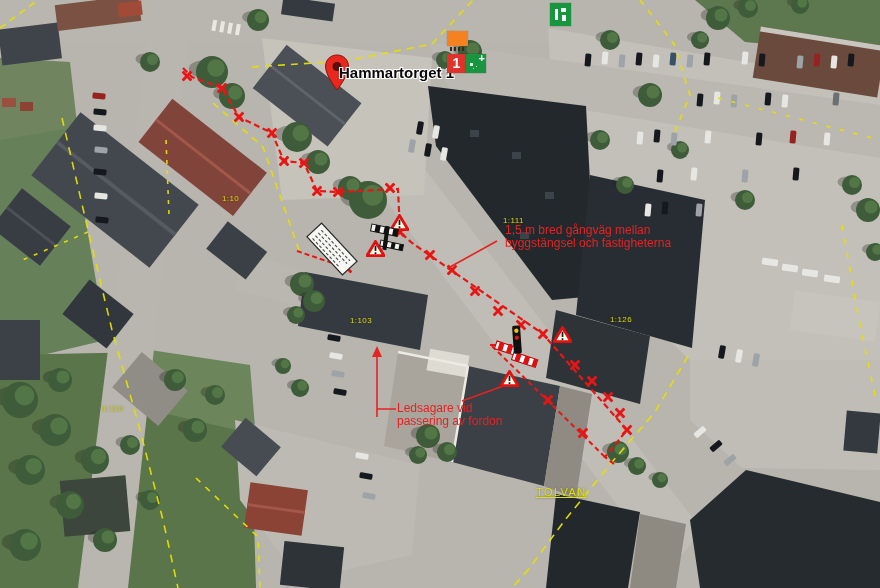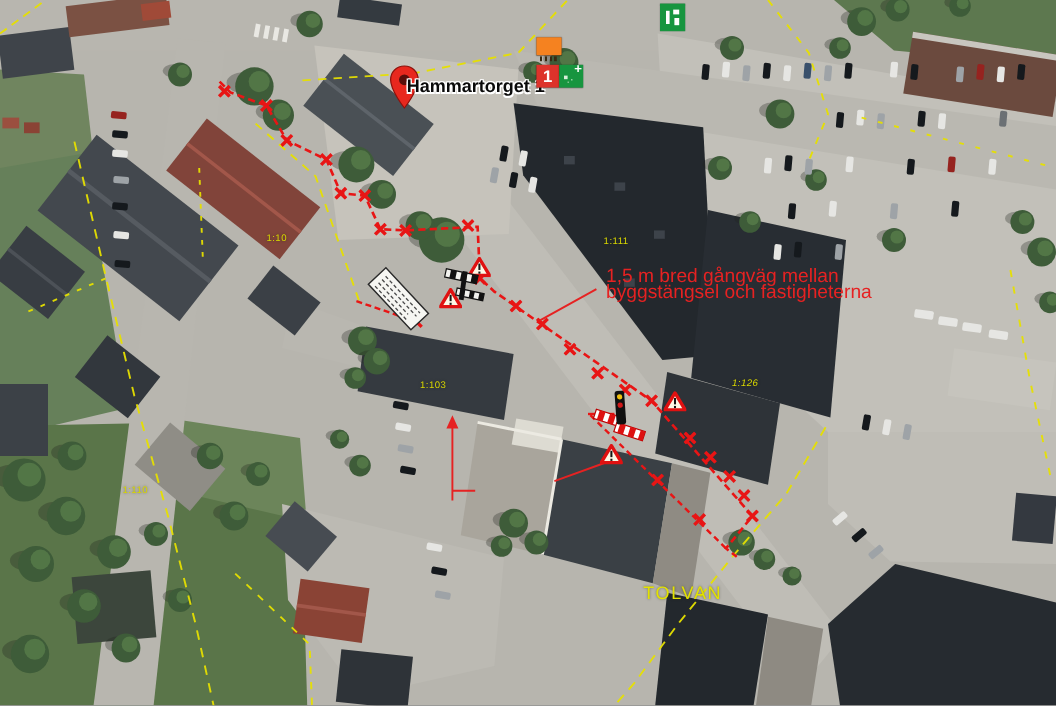--- a/index.html
+++ b/index.html
@@ -1,22 +1,22 @@
 <!DOCTYPE html>
 <html><head>
 <meta charset="utf-8">
 <style>
   html,body{margin:0;padding:0;background:#888;}
   .stage{position:relative;width:880px;height:588px;overflow:hidden;
          font-family:"Liberation Sans",sans-serif;background:#b7b5ae;}
   .stage svg{position:absolute;left:0;top:0;}
   .parcel{position:absolute;color:#d9d800;font-size:8px;letter-spacing:.4px;
           text-shadow:0 0 2px rgba(40,40,20,.55);white-space:nowrap;}
-  .block-name{font-size:15px;letter-spacing:1.4px;color:#e3e200;}
-  .note{position:absolute;color:#e62222;font-size:16px;line-height:13px;white-space:nowrap;}
+  .block-name{font-size:11px;letter-spacing:1.4px;color:#e3e200;text-decoration:underline;}
+  .note{position:absolute;color:#e62222;font-size:12px;line-height:13px;white-space:nowrap;}
   .pin-label{position:absolute;font-weight:bold;font-size:15px;color:#0a0a0a;white-space:nowrap;
      text-shadow:-1px -1px 0 #fff,1px -1px 0 #fff,-1px 1px 0 #fff,1px 1px 0 #fff,0 1px 0 #fff,0 -1px 0 #fff;}
   .marker{position:absolute;box-sizing:border-box;}
   .m-orange{width:21px;height:15px;background:#f58220;border-radius:1px;box-shadow:0 0 1px rgba(0,0,0,.5);}
   .m-orange .dots{position:absolute;left:3px;top:16px;width:14px;height:4px;
       background:repeating-linear-gradient(90deg,#3a2a12 0 2px,transparent 2px 4px);}
   .m-red{width:19px;height:19px;background:#dd332b;color:#fff;font-weight:bold;font-size:14px;
       text-align:center;line-height:19px;box-shadow:0 0 1px rgba(0,0,0,.5);}
   .m-green{width:20px;height:19px;background:#17953f;box-shadow:0 0 1px rgba(0,0,0,.5);}
   .m-green .plus{position:absolute;right:1px;top:-2px;color:#fff;font-weight:bold;font-size:11px;}
@@ -483,20 +483,24 @@
   <div class="marker m-grid" style="left:550px;top:3px;">
     <i class="g1"></i>
     <i class="g2"></i>
     <i class="g3"></i>
   </div>
 
   <div class="note" style="left:505px;top:224px;">
     <div>1,5 m bred gångväg mellan</div>
     <div>byggstängsel och fastigheterna</div>
   </div>
+  <div class="note" style="left:397px;top:402px;">
+    <div>Ledsagare vid</div>
+    <div>passering av fordon</div>
+  </div>
 
   <div class="parcel" style="left:222px;top:194px;">1:10</div>
-  <div class="parcel" style="left:503px;top:196px;">1:111</div>
+  <div class="parcel" style="left:503px;top:216px;">1:111</div>
   <div class="parcel" style="left:350px;top:304px;margin-top:12px;">1:103</div>
-  <div class="parcel" style="left:610px;top:315px;font-style:italic;">1:126</div>
+  <div class="parcel" style="left:610px;top:315px;">1:126</div>
   <div class="parcel" style="left:102px;top:404px;text-align:right;">1:110</div>
   <div class="parcel block-name" style="left:536px;top:486px;">TOLVAN</div>
 </div>
 
 </body></html>

